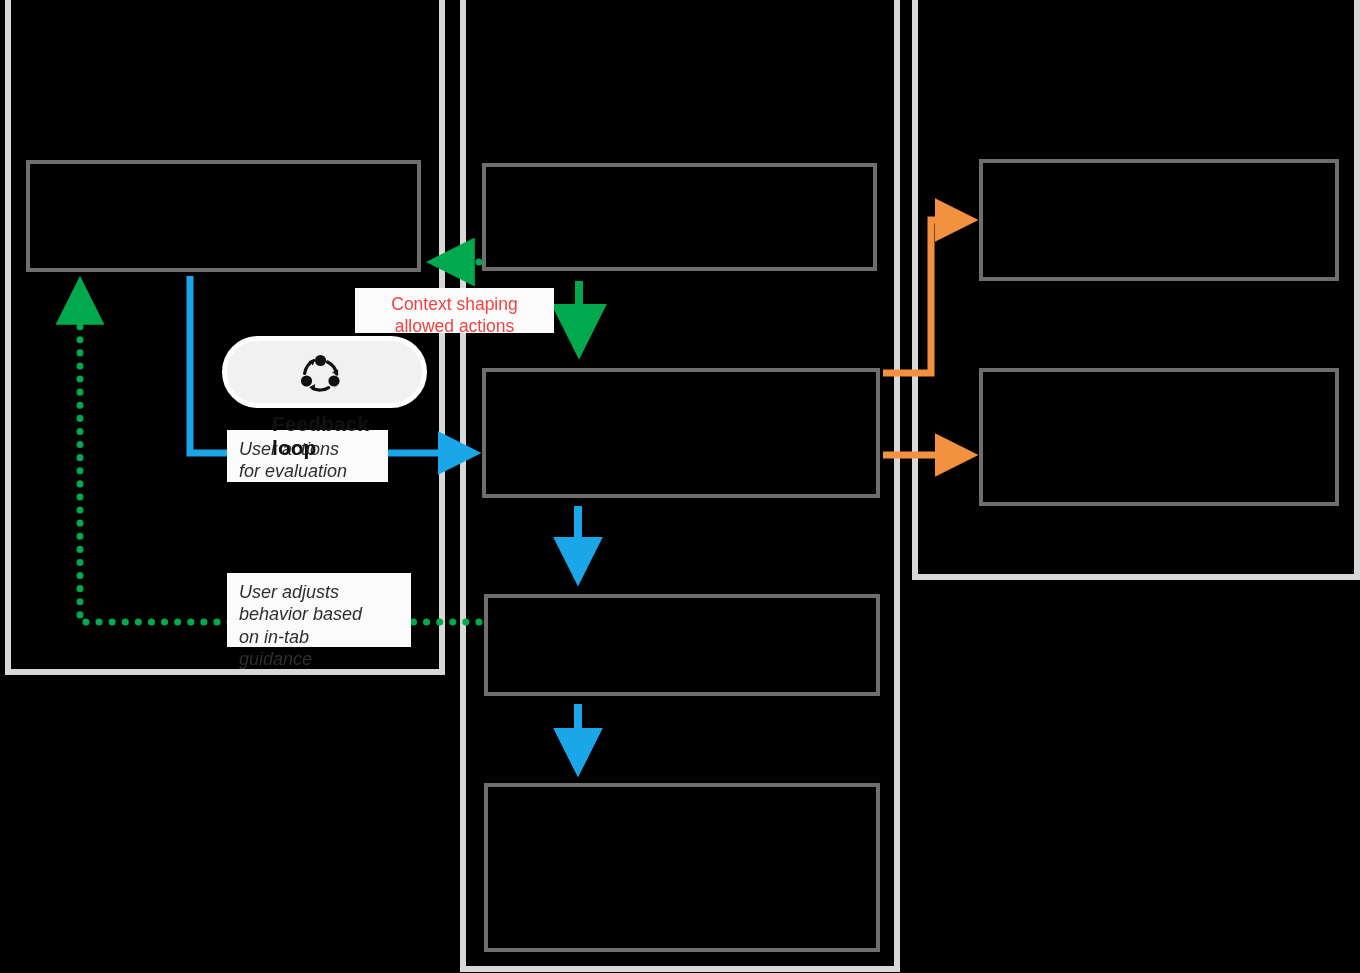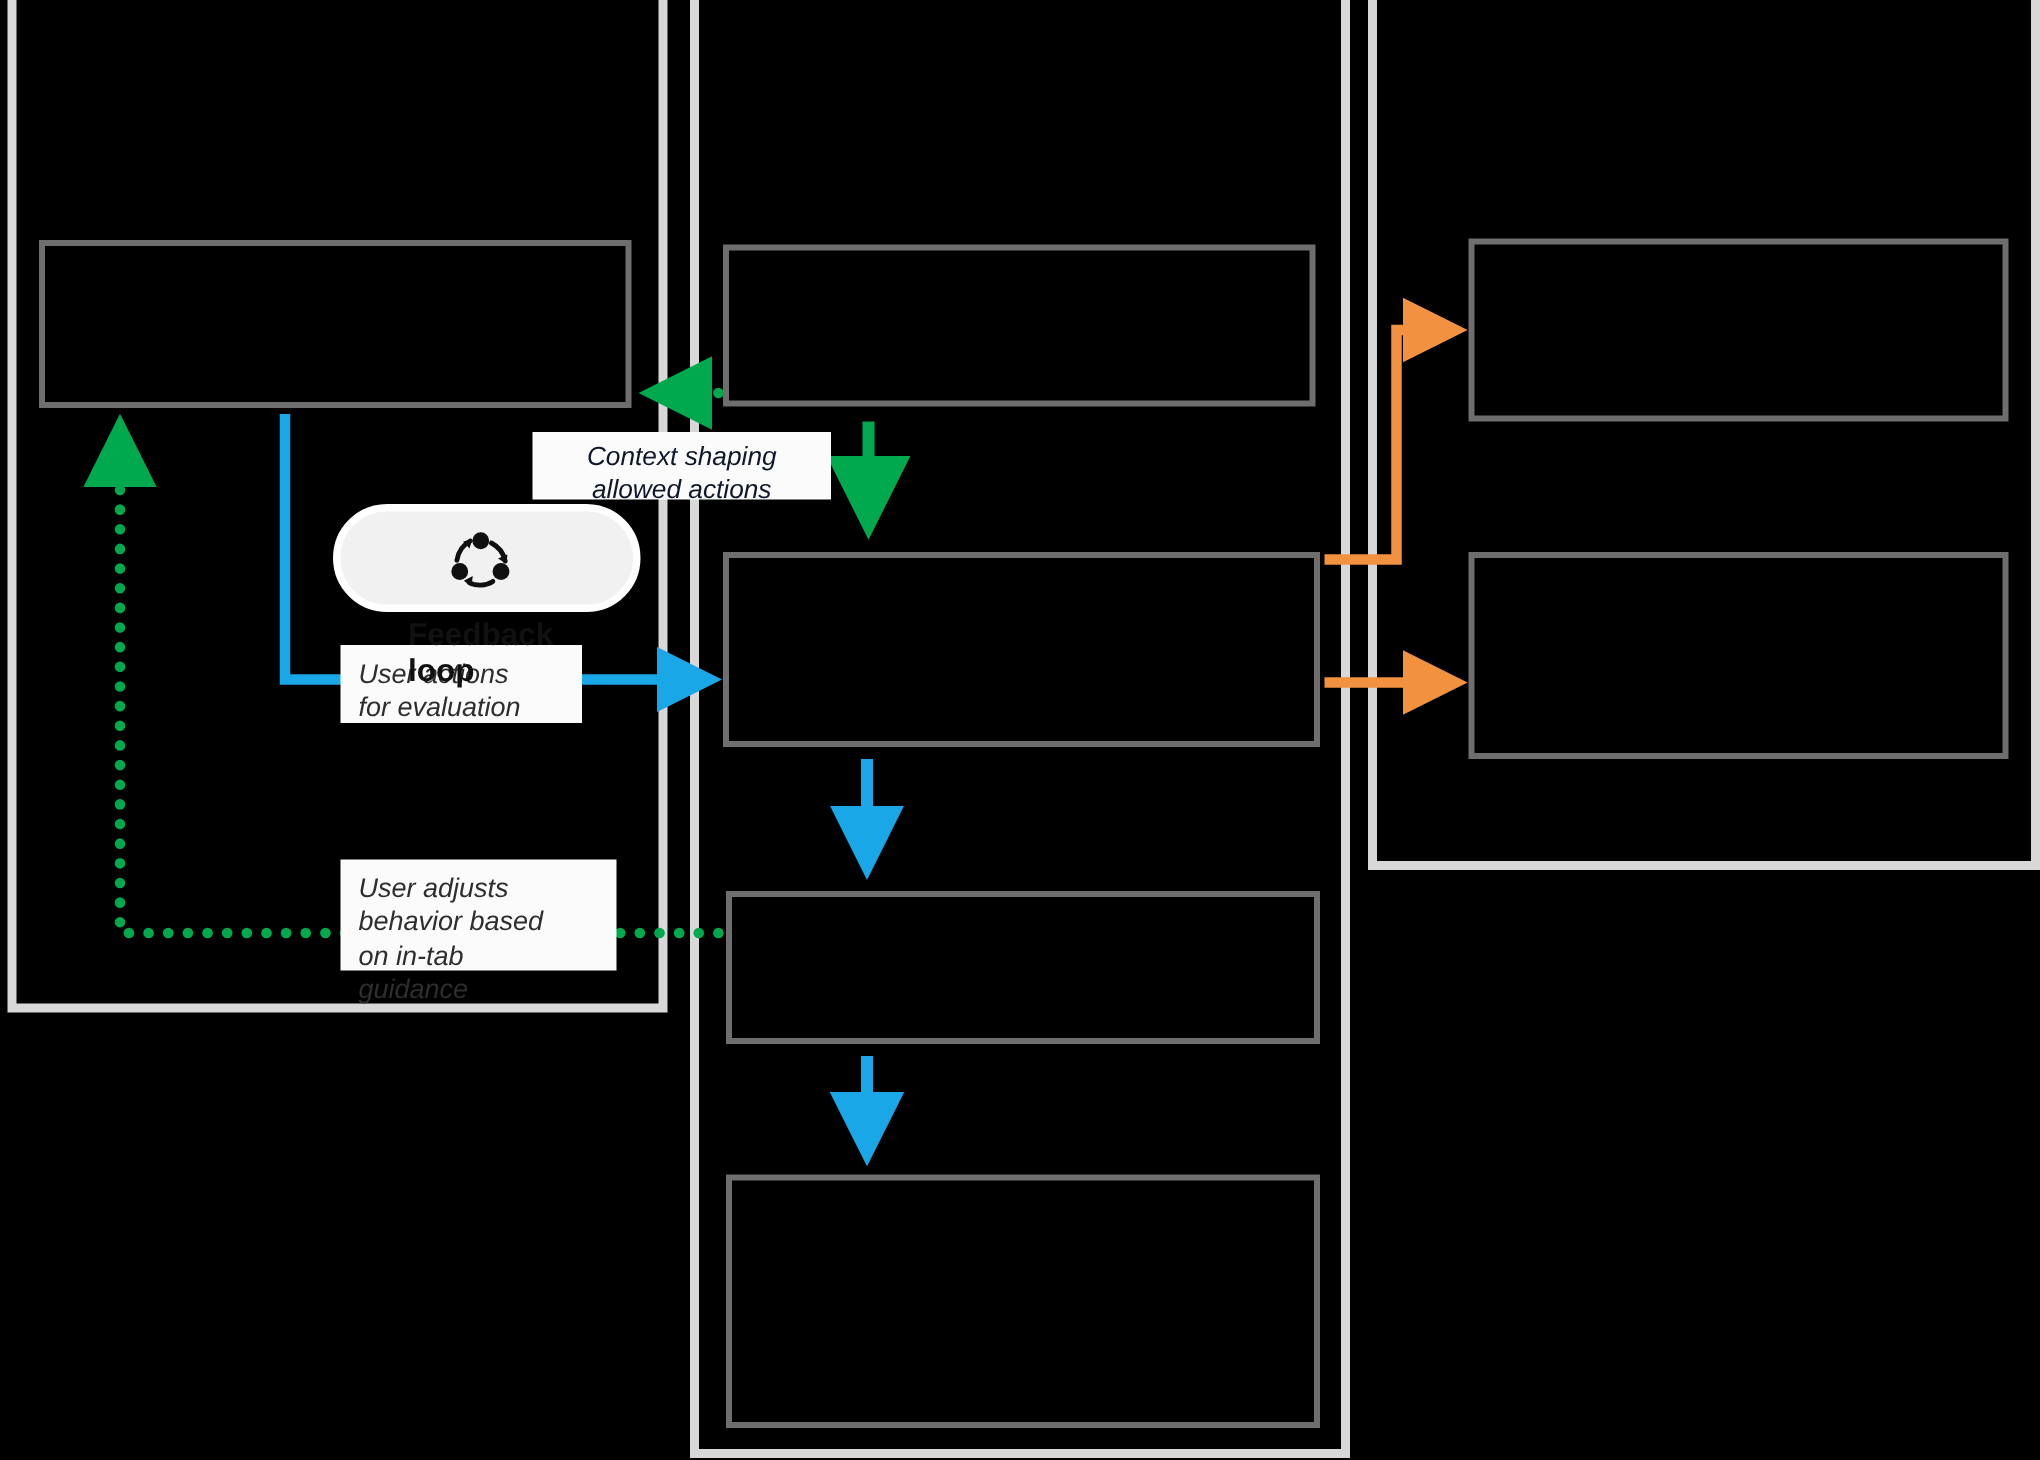--- a/index.html
+++ b/index.html
@@ -40,25 +40,24 @@
     top: 0;
     width: 1360px;
     height: 973px;
     pointer-events: none;
   }
 
   
   .label {
     position: absolute;
     background: #fbfbfb;
-    color: #0f172a;
+    color: #ef4444;
     box-sizing: border-box;
     line-height: 1.24;
     white-space: pre-line;
-    font-style: italic;
   }
   .label-center {
     text-align: center;
     font-size: 17.5px;
     padding: 6px 10px;
   }
   .label-italic {
     font-style: italic;
     font-size: 18px;
     padding: 8px 10px 10px 12px;

